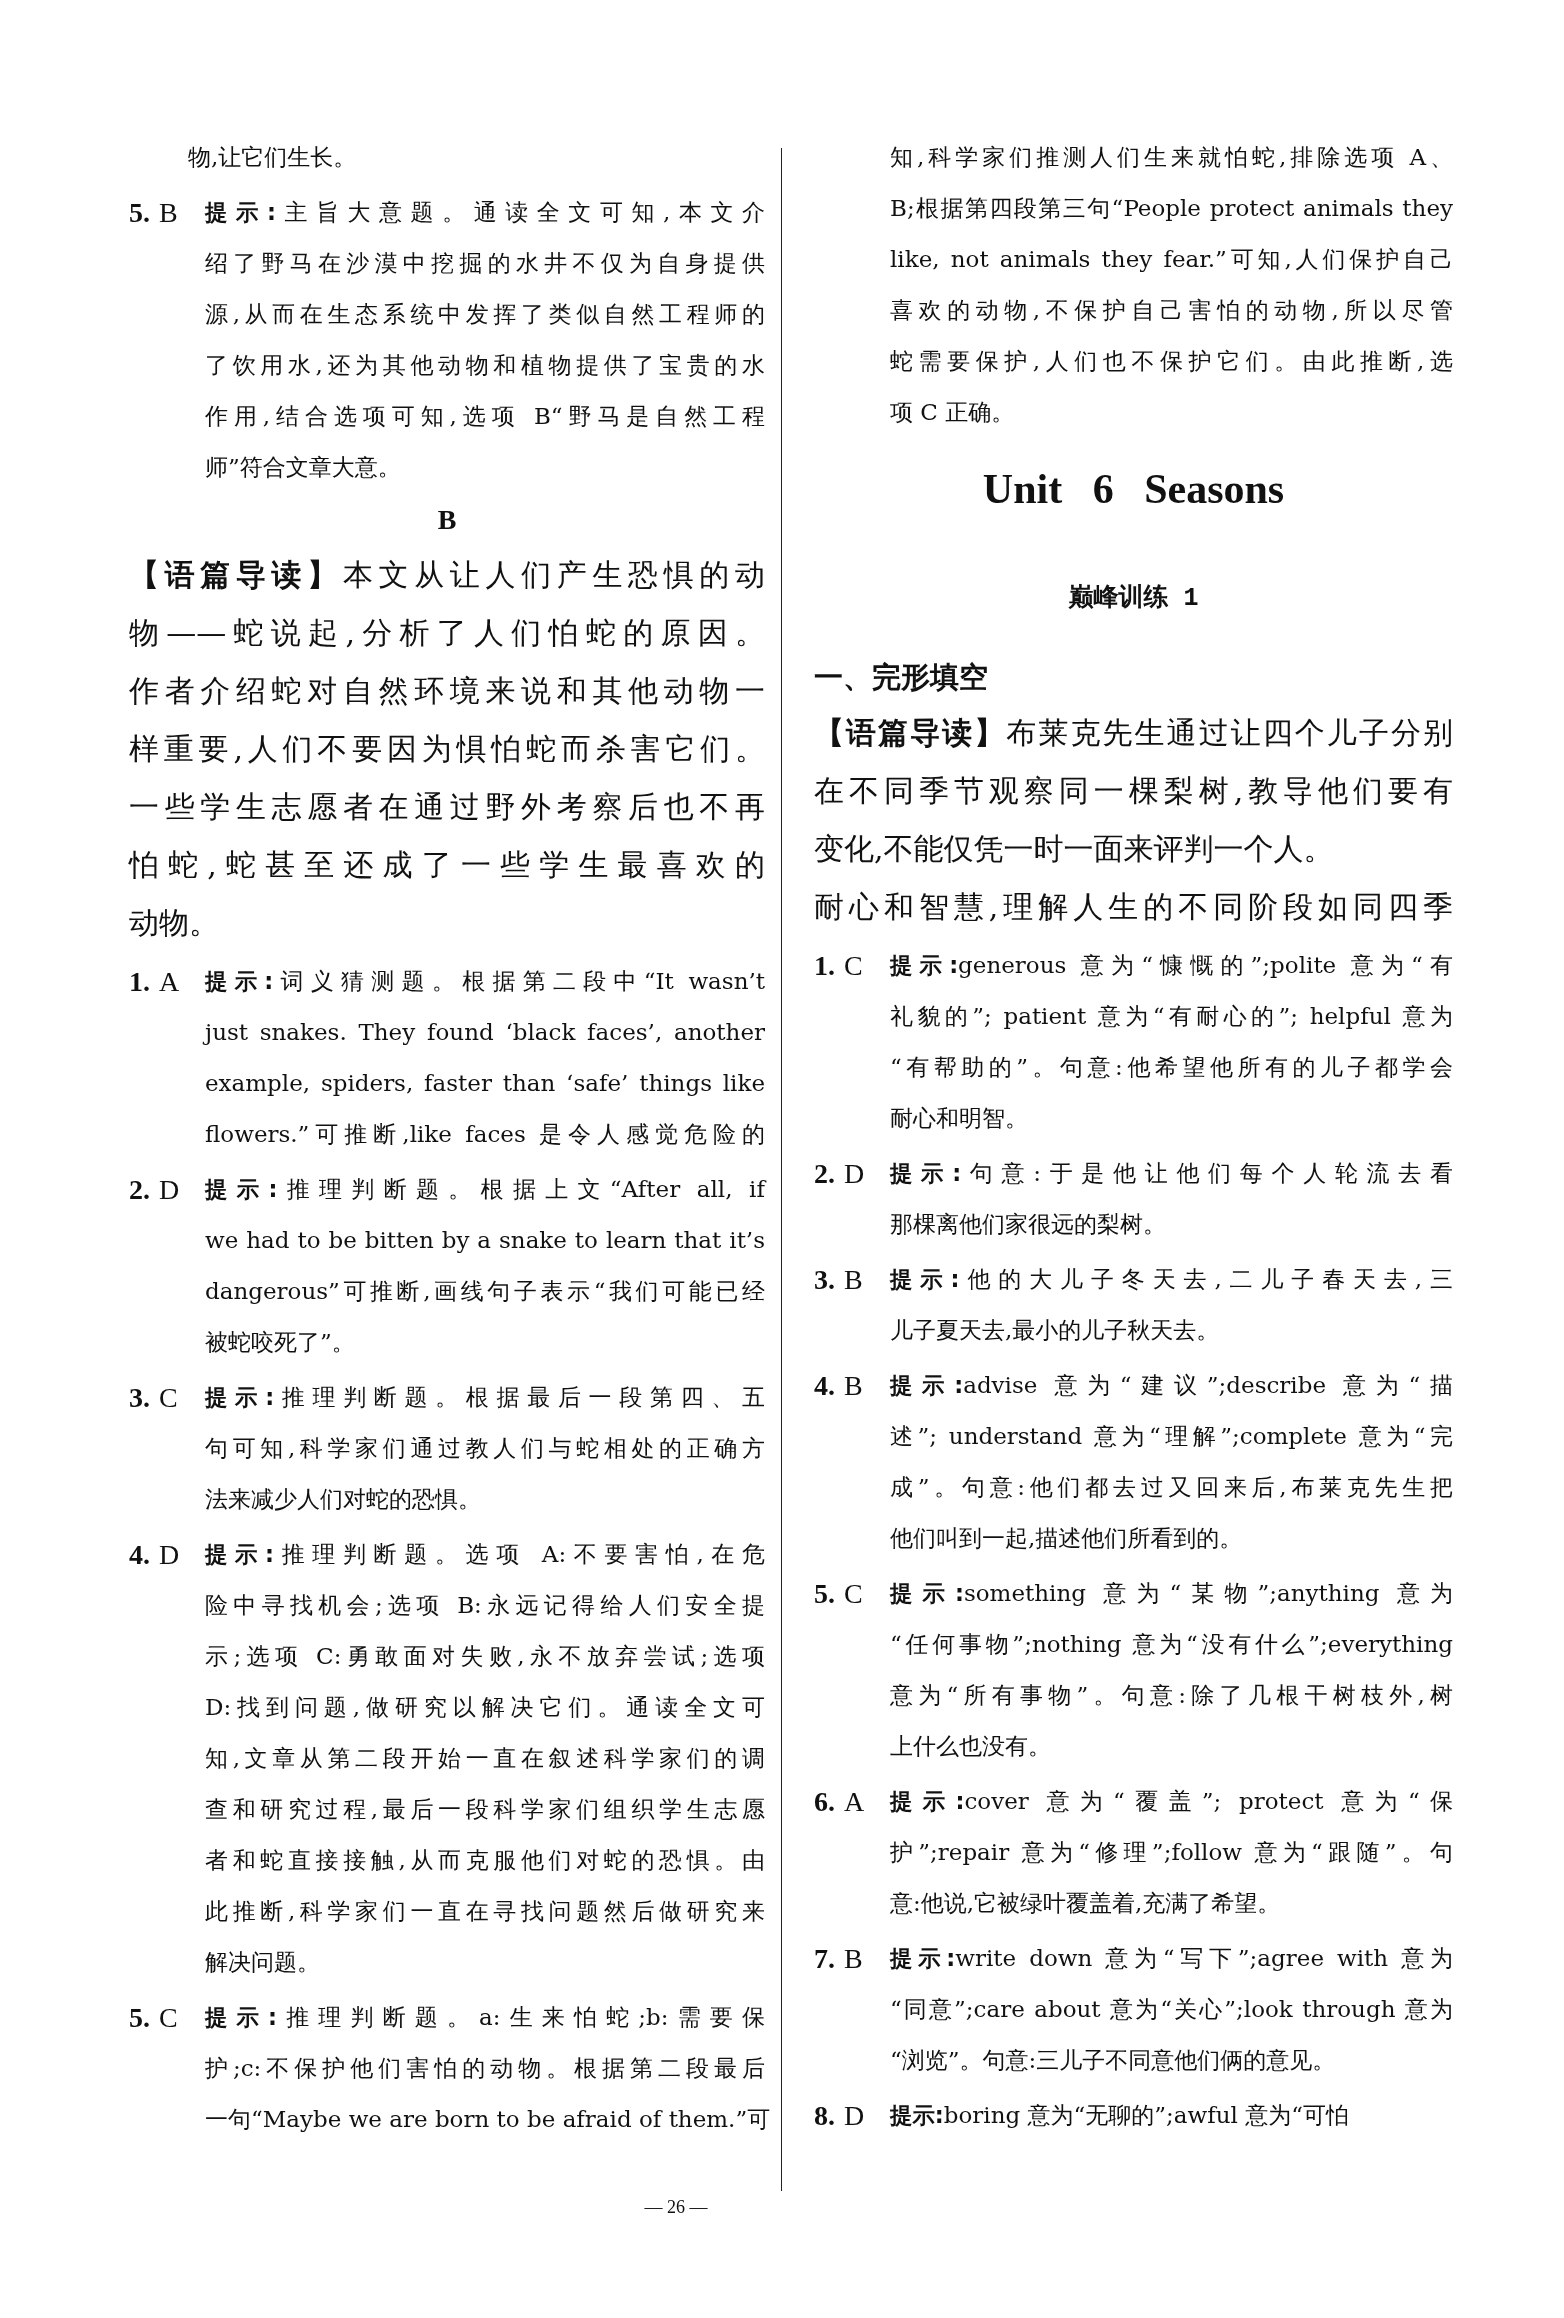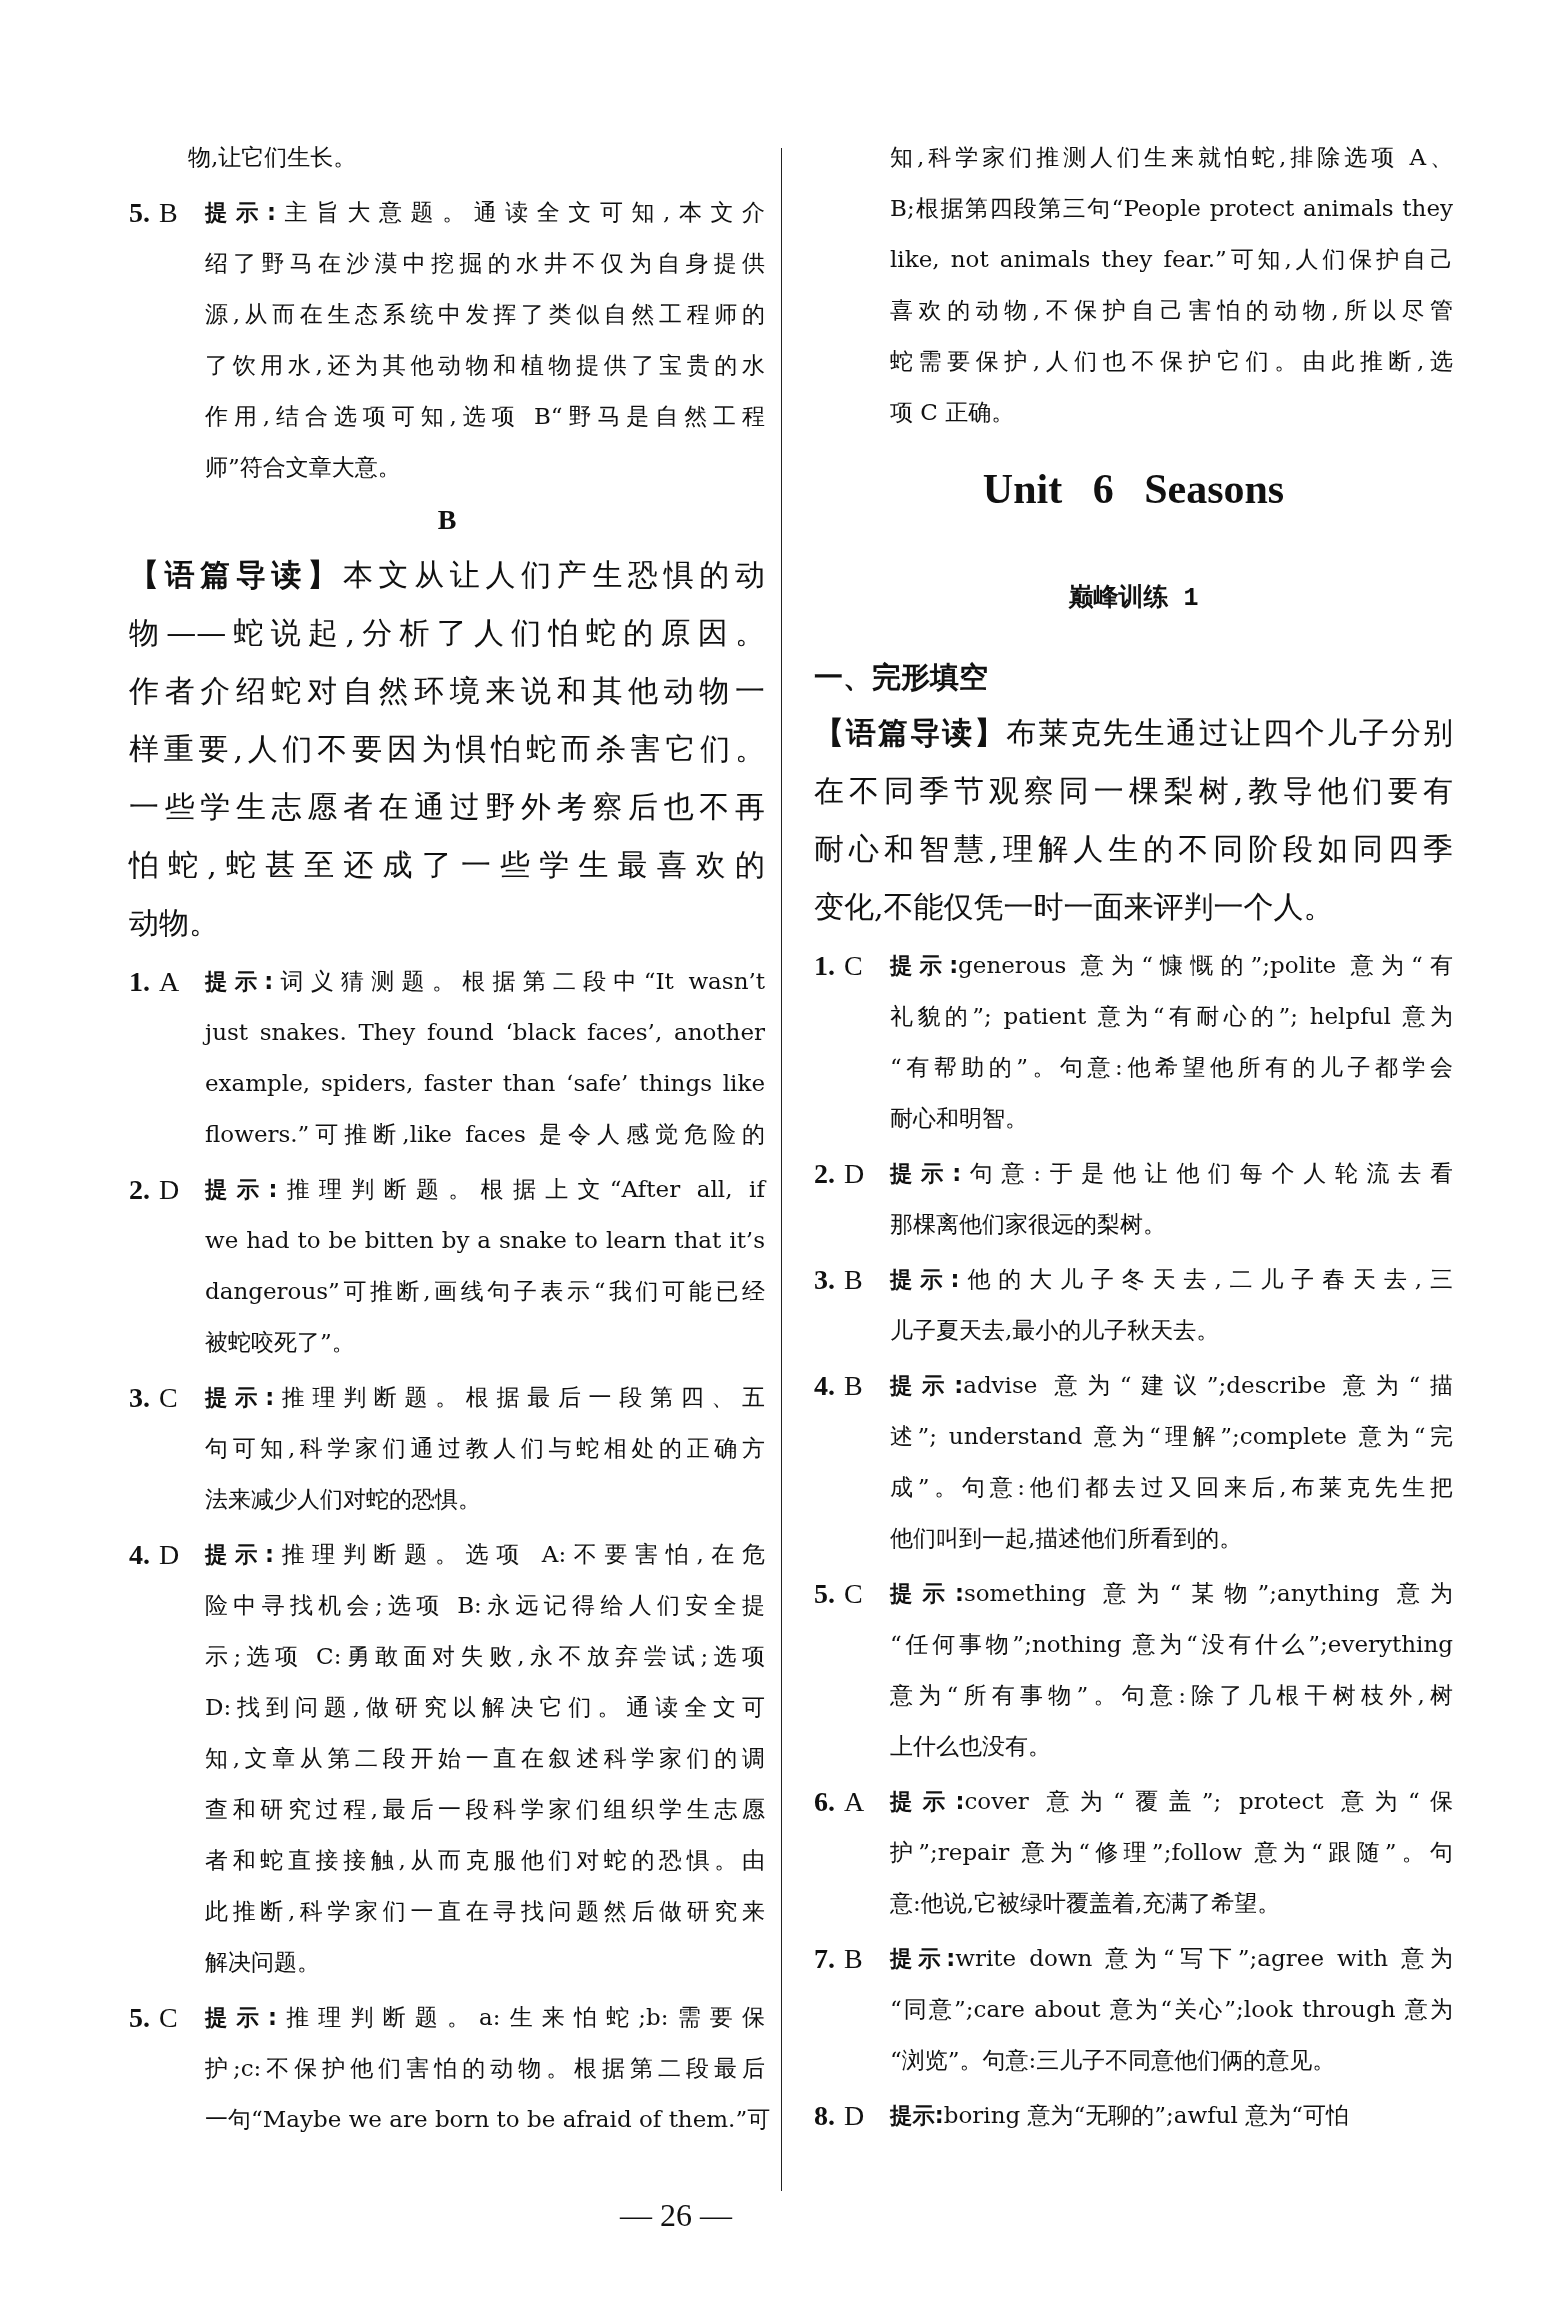--- a/index.html
+++ b/index.html
@@ -42,21 +42,21 @@
   .drill-title {
     text-align: center; font-family: Liberation Mono, monospace; font-weight: bold;
     font-size: 25px; line-height: 53px; margin-top: 50px;
   }
   .part-title {
     font-family: "DejaVu Sans", sans-serif; font-weight: bold; font-size: 29px;
     line-height: 53px; margin-top: 26px;
   }
   .page-number {
     position: absolute; left: 0; width: 1352px; top: 2197px; text-align: center;
-    font-family: "Liberation Serif", serif; font-size: 32px;
+    font-family: "Liberation Serif", serif; font-size: 18px;
   }
 </style>
 </head>
 <body>
 
 <div class="divider"></div>
 
 <div class="col col-left">
   <div class="line last indent">物,让它们生长。</div>
 
@@ -150,22 +150,22 @@
       <div class="line" style="padding-left: 76px;">喜欢的动物,不保护自己害怕的动物,所以尽管</div>
       <div class="line" style="padding-left: 76px;">蛇需要保护,人们也不保护它们。由此推断,选</div>
       <div class="line last" style="padding-left: 76px;">项 C 正确。</div>
     </div>
   <div class="unit-title">Unit 6    Seasons</div>
   <div class="drill-title">巅峰训练 1</div>
   <div class="part-title">一、完形填空</div>
   <div id="right-intro">
       <div class="intro"><span class="intro-label">【语篇导读】</span><span>布莱克先生通过让四个儿子分别</span></div>
       <div class="intro">在不同季节观察同一棵梨树,教导他们要有</div>
+      <div class="intro last">变化,不能仅凭一时一面来评判一个人。</div>
       <div class="intro">耐心和智慧,理解人生的不同阶段如同四季</div>
-      <div class="intro last">变化,不能仅凭一时一面来评判一个人。</div>
     </div>
   <div id="right-items">
       <div class="item">
         <div class="item-head">
           <span class="num">1.</span>
           <span class="ans">C</span>
           <span class="item-first"><span class="hint-label">提示:</span><span>generous 意为“慷慨的”;polite 意为“有</span></span>
         </div>
         <div class="line indent-sm" style="padding-left: 76px;">礼貌的”; patient 意为“有耐心的”; helpful 意为</div>
         <div class="line indent-sm" style="padding-left: 76px;">“有帮助的”。句意:他希望他所有的儿子都学会</div>

